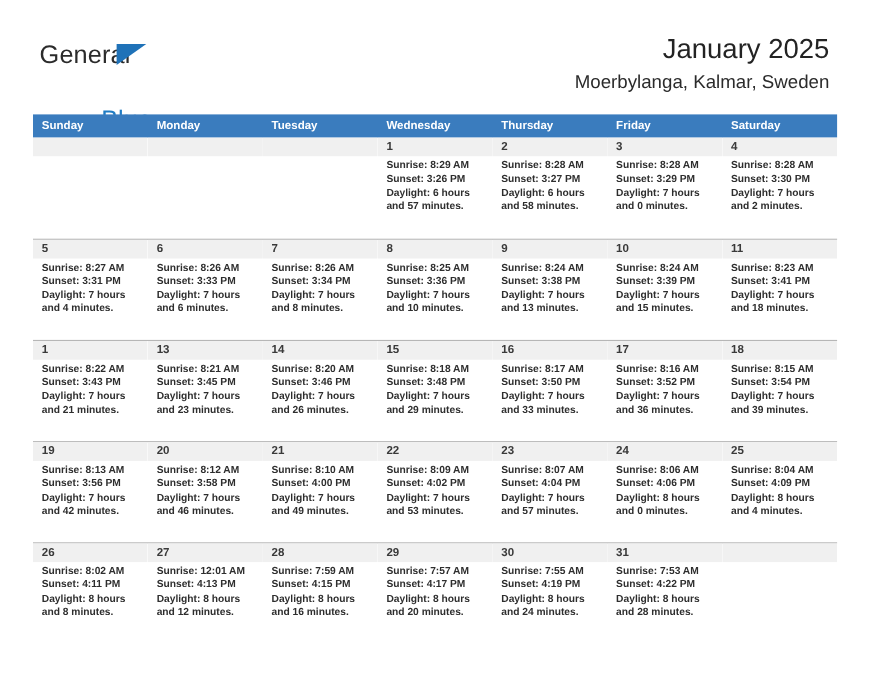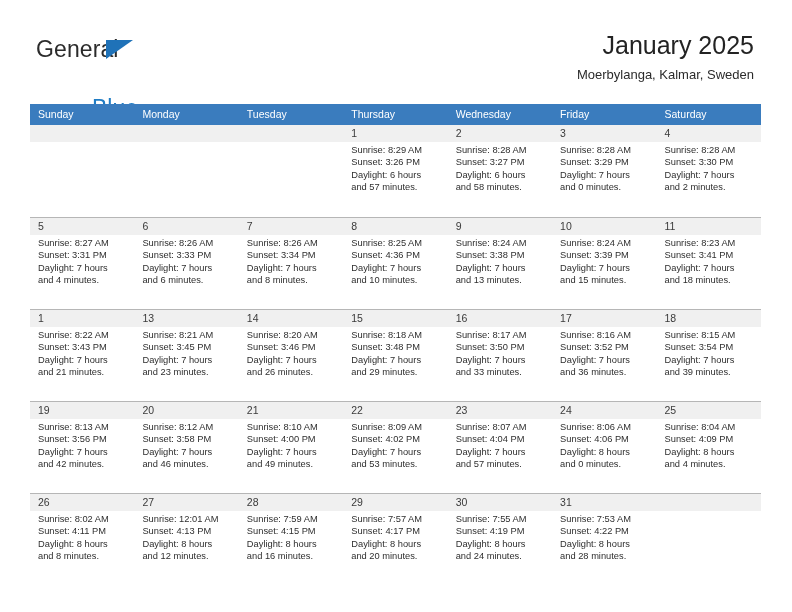--- a/index.html
+++ b/index.html
@@ -73,33 +73,34 @@
   }
   .cal-title {
     font-size: 25px;
     font-weight: 400;
     color: #232323;
     line-height: 30px;
     white-space: nowrap;
   }
   .cal-subtitle {
     margin-top: 7px;
-    font-size: 13px;
+    font-size: 17px;
     font-weight: 400;
     color: #2b2b2b;
     line-height: 16px;
     white-space: nowrap;
   }
 
   
   .calendar {
     position: absolute;
     left: 30px;
     top: 104px;
     width: 731px;
+    font-weight: bold;
   }
   .weekday-row {
     display: flex;
     background: #3a7cbe;
     height: 21px;
   }
   .weekday {
     flex: 1 1 0;
     font-size: 10.5px;
     color: #ffffff;
@@ -162,22 +163,22 @@
       <div class="cal-title">January 2025</div>
       <div class="cal-subtitle">Moerbylanga, Kalmar, Sweden</div>
     </div>
   </div>
 
   <div class="calendar">
     <div class="weekday-row" id="weekday-row">
         <div class="weekday">Sunday</div>
         <div class="weekday">Monday</div>
         <div class="weekday">Tuesday</div>
+        <div class="weekday">Wednesday</div>
         <div class="weekday">Thursday</div>
-        <div class="weekday">Wednesday</div>
         <div class="weekday">Friday</div>
         <div class="weekday">Saturday</div>
       </div>
     <div id="calendar-body">
         <div class="week-row">
           <div class="day-cell empty">
             <div class="day-num"></div>
             <div class="day-info"></div>
           </div>
           <div class="day-cell empty">
@@ -250,21 +251,21 @@
               <div>Sunrise: 8:26 AM</div>
               <div>Sunset: 3:34 PM</div>
               <div>Daylight: 7 hours</div>
               <div>and 8 minutes.</div>
             </div>
           </div>
           <div class="day-cell">
             <div class="day-num">8</div>
             <div class="day-info">
               <div>Sunrise: 8:25 AM</div>
-              <div>Sunset: 4:36 PM</div>
+              <div>Sunset: 3:36 PM</div>
               <div>Daylight: 7 hours</div>
               <div>and 10 minutes.</div>
             </div>
           </div>
           <div class="day-cell">
             <div class="day-num">9</div>
             <div class="day-info">
               <div>Sunrise: 8:24 AM</div>
               <div>Sunset: 3:38 PM</div>
               <div>Daylight: 7 hours</div>

